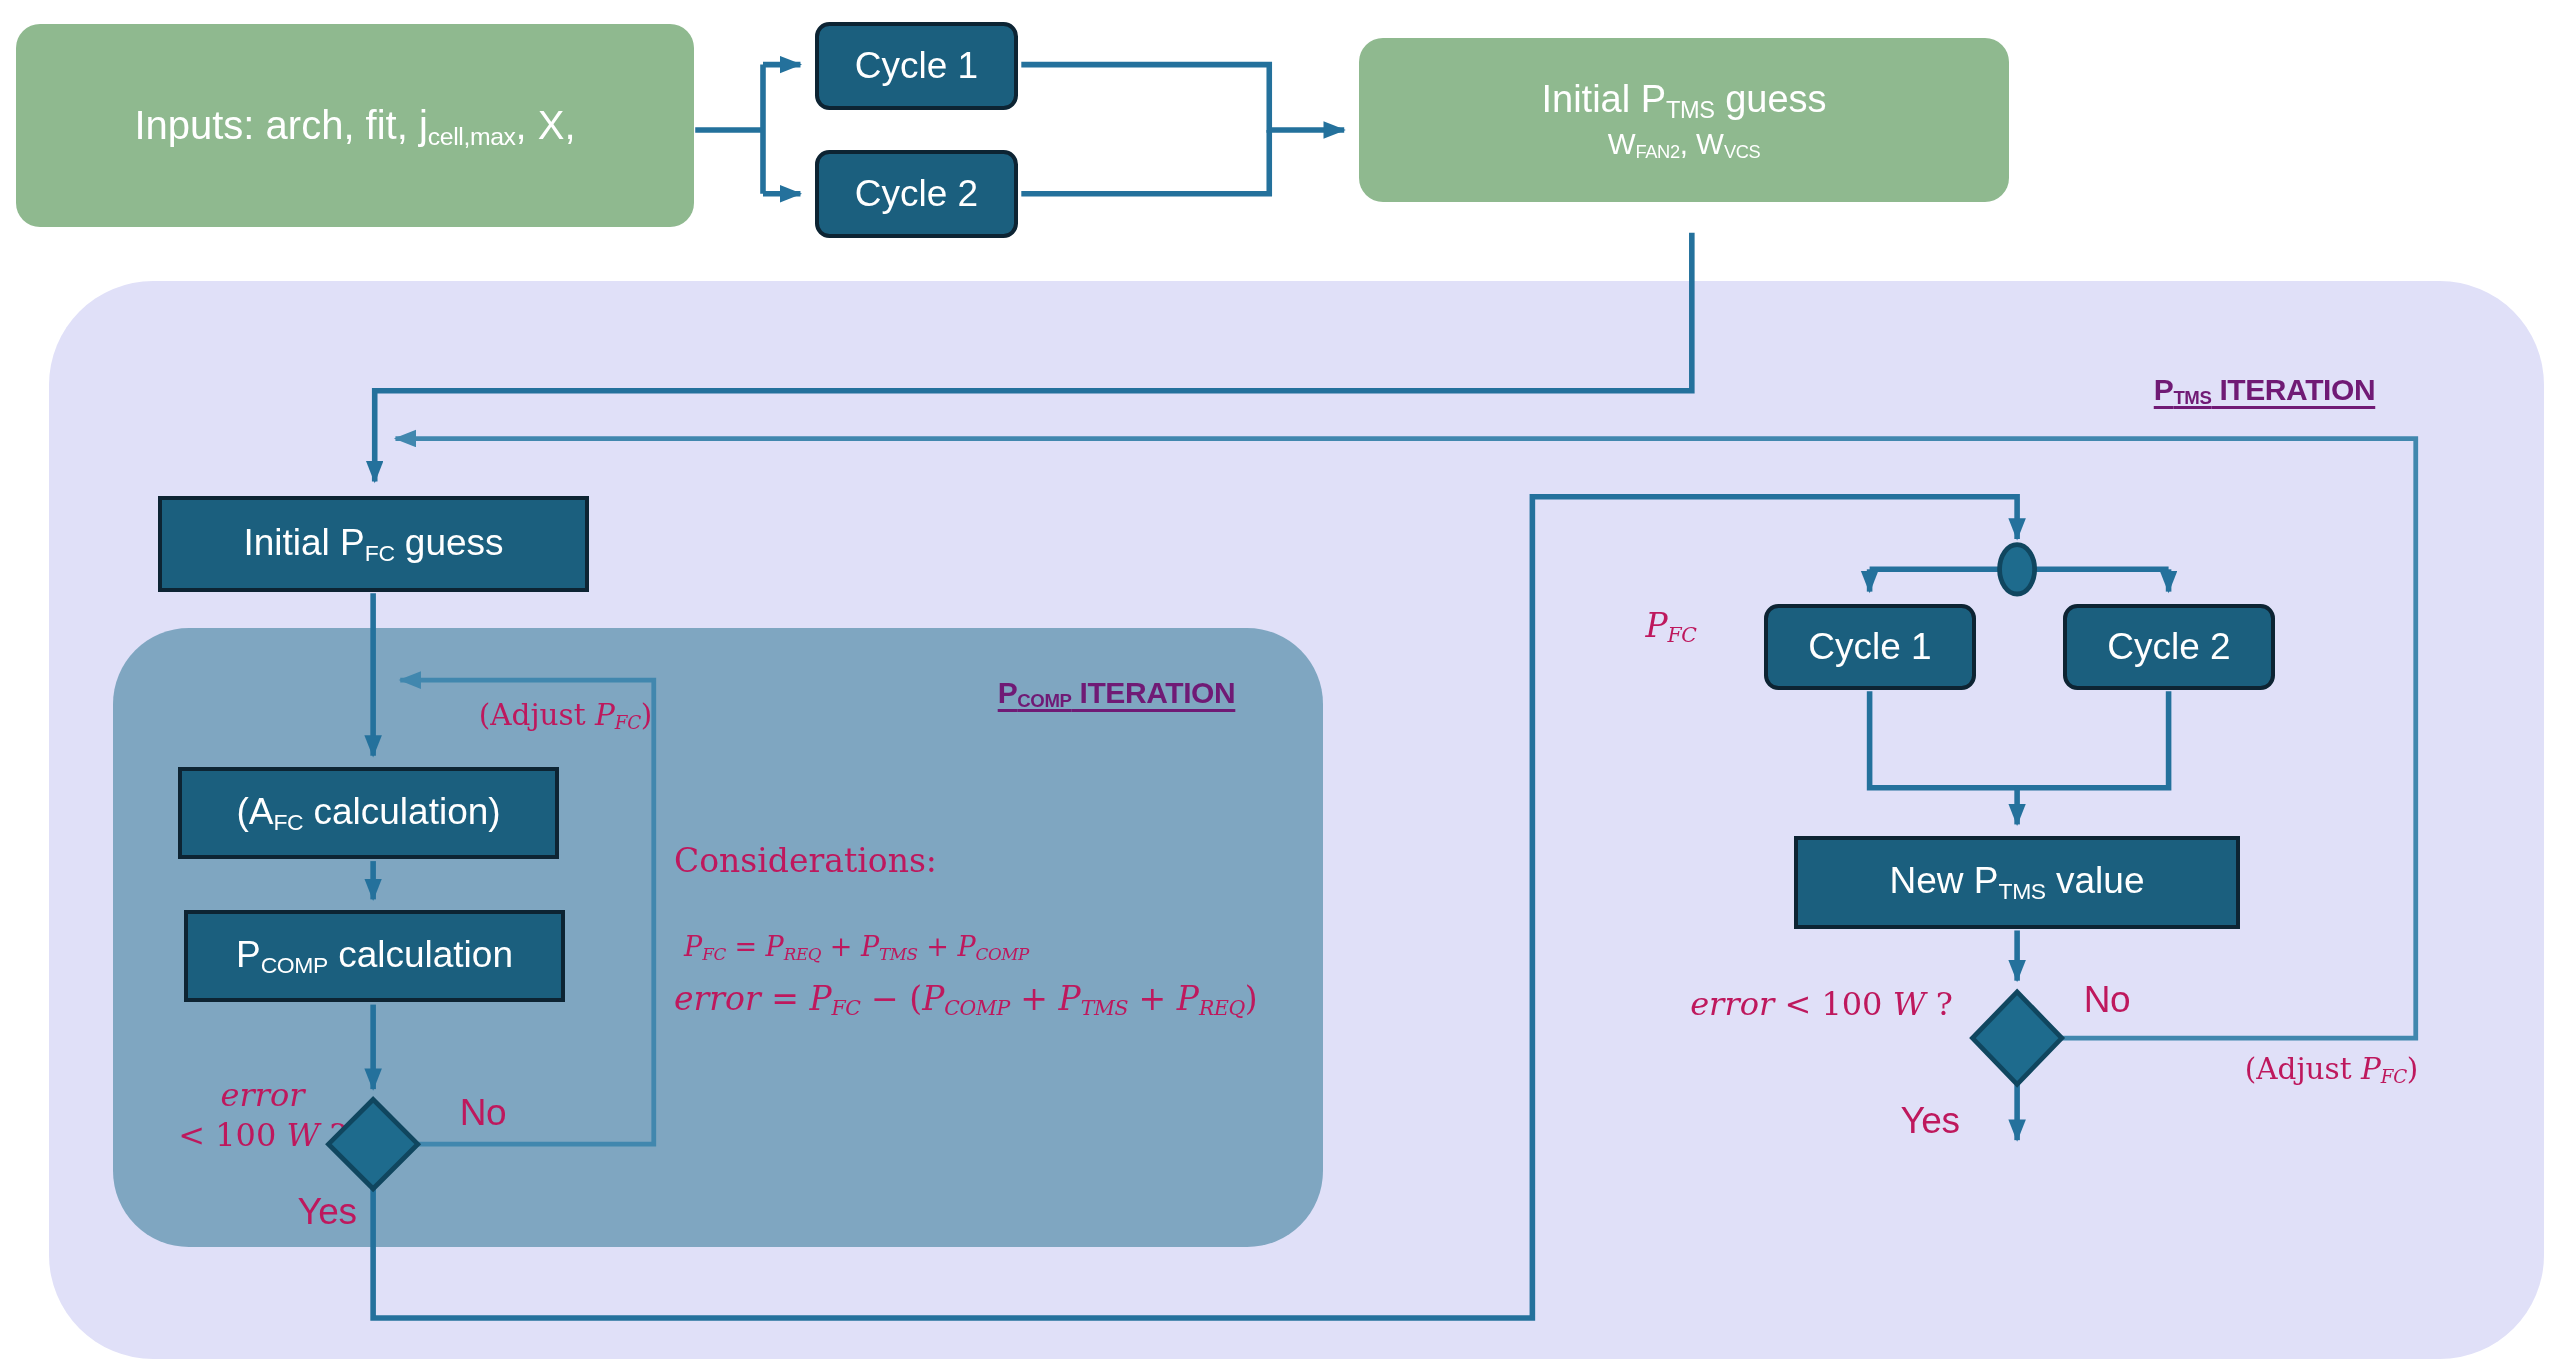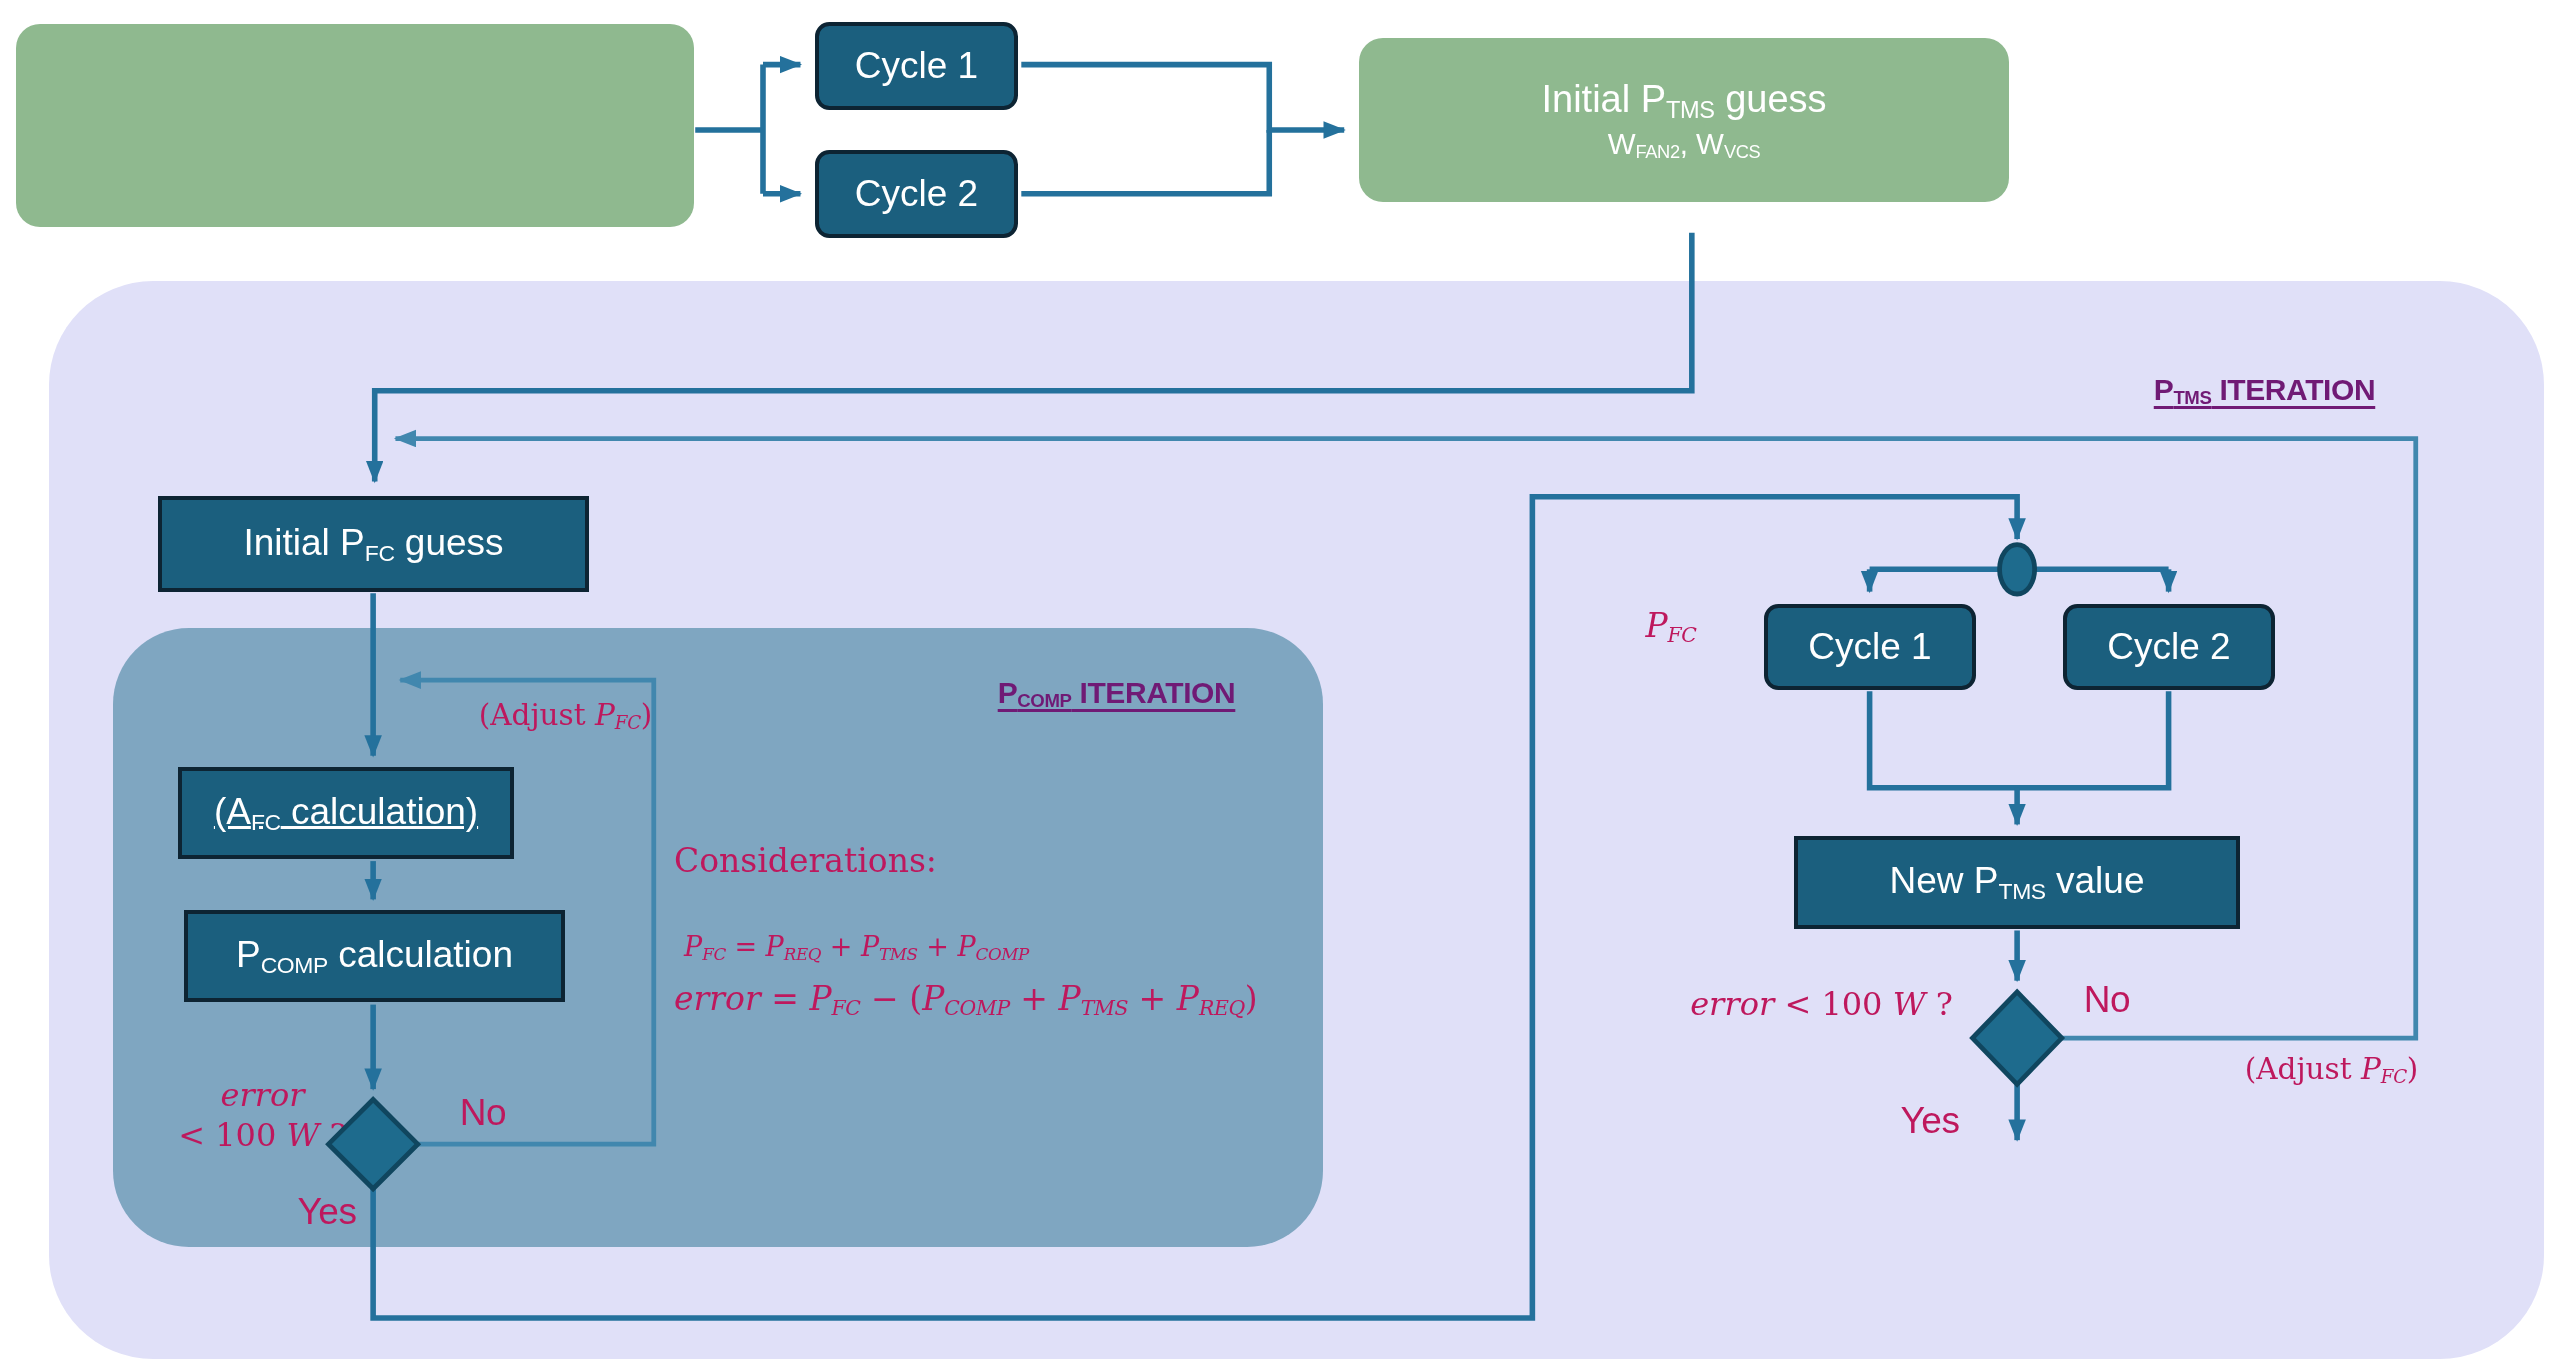--- a/index.html
+++ b/index.html
@@ -32,20 +32,21 @@
 </head>
 <body>
 
 <div class="canvas">
 
   <div class="region lavender" style="left:49px;top:281px;width:2495px;height:1078px;"></div>
 
   <div class="region bluegray" style="left:113px;top:628px;width:1210px;height:619px;"></div>
 
   <div class="box green" style="left:16px;top:24px;width:678px;height:203px;font-size:40px;line-height:1.5;">
+    <div><span>Inputs: arch, fit, j</span><span class="sub">cell,max</span><span>, X,</span></div>
   </div>
 
   <div class="box teal rounded boxtext" style="left:815px;top:22px;width:203px;height:88px;">
     <div>Cycle 1</div>
   </div>
   <div class="box teal rounded boxtext" style="left:815px;top:150px;width:203px;height:88px;">
     <div>Cycle 2</div>
   </div>
 
   <div class="box green" style="left:1359px;top:38px;width:650px;height:164px;">
@@ -55,21 +56,21 @@
 
   <div class="lbl sans title underl" style="left:2113px;top:373px;width:303px;"><span>P</span><span class="sub">TMS</span><span> ITERATION</span></div>
   <div class="lbl sans title underl" style="left:957px;top:676px;width:319px;"><span>P</span><span class="sub">COMP</span><span> ITERATION</span></div>
 
   <div class="box teal boxtext" style="left:158px;top:496px;width:431px;height:96px;">
     <div><span>Initial P</span><span class="sub">FC</span><span> guess</span></div>
   </div>
 
   <div class="lbl math" style="left:462px;top:698px;width:207px;font-size:29.5px;"><span>(Adjust </span><span class="it">P</span><span class="sub it">FC</span><span>)</span></div>
 
-  <div class="box teal boxtext" style="left:178px;top:767px;width:336px;height:92px;text-decoration:underline;">
+  <div class="box teal boxtext" style="left:178px;top:767px;width:381px;height:92px;">
     <div><span>(A</span><span class="sub">FC</span><span> calculation)</span></div>
   </div>
 
   <div class="box teal boxtext" style="left:184px;top:910px;width:381px;height:92px;">
     <div><span>P</span><span class="sub">COMP</span><span> calculation</span></div>
   </div>
 
   <div class="lbl math" style="left:159px;top:1075px;width:207px;font-size:32px;line-height:1.25;">
     <div><span class="it">error</span></div>
     <div><span>&lt; 100 </span><span class="it">W</span><span> ?</span></div>

